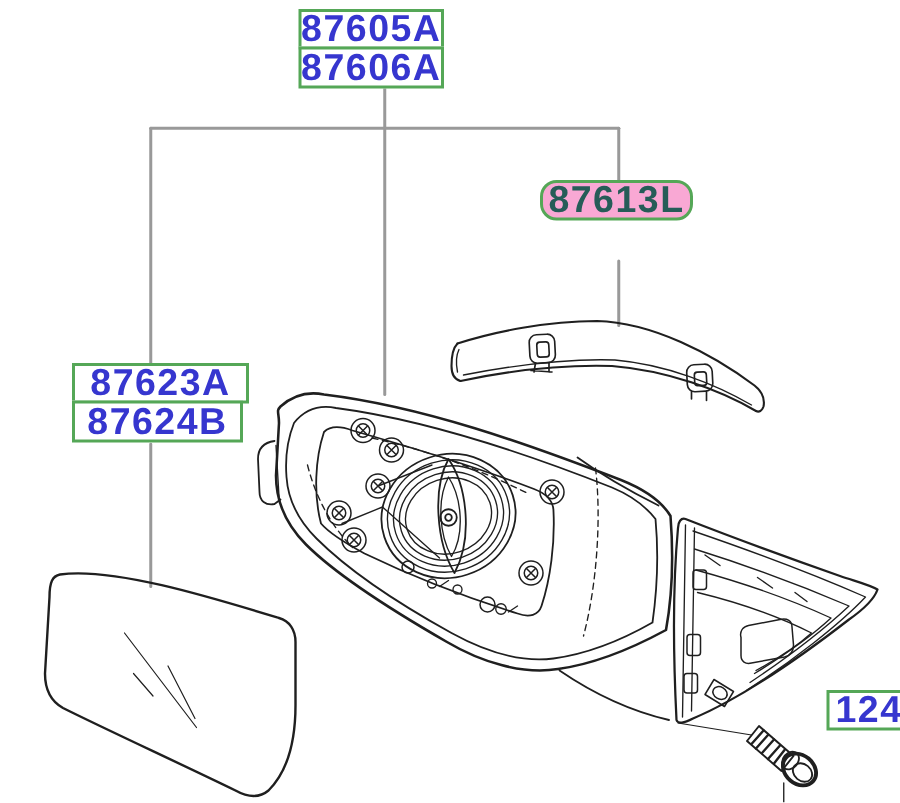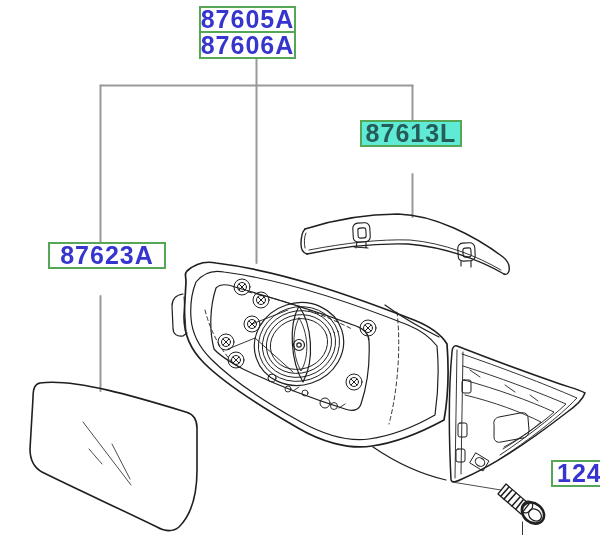--- a/index.html
+++ b/index.html
@@ -3,21 +3,21 @@
 <meta charset="utf-8">
 <style>
   html,body{margin:0;padding:0;background:#fff;}
   #stage{position:relative;width:600px;height:535px;background:#ffffff;overflow:hidden;
          font-family:"Liberation Sans",sans-serif;}
   #artwork{position:absolute;left:0;top:0;}
   .lbl{position:absolute;box-sizing:border-box;border:2px solid #55a757;background:#ffffff;
        color:#3636cf;font-weight:bold;font-size:25px;letter-spacing:1px;
        display:flex;align-items:center;justify-content:center;cursor:pointer;
        font-family:"Liberation Sans",sans-serif;}
-  .lbl.hl{background:#5eead4;color:#265c58;}
+  .lbl.hl{background:#f9a8d4;color:#265c58;border-radius:11px;}
   .lbl.clip{justify-content:flex-start;padding-left:4px;}
 </style>
 </head>
 <body>
 
 <div id="stage">
 
   <svg id="artwork" width="600" height="535" viewBox="0 0 600 535" fill="none" stroke="#1f1f1f" stroke-width="1.2" stroke-linecap="round" stroke-linejoin="round">
 
     <g stroke="#999999" stroke-width="2">
@@ -198,15 +198,16 @@
       <path stroke-width="0.9" d="M 522.5,522 L 522.5,535"></path>
     </g>
   </svg>
 
   <div class="lbl" style="left:199px;top:6px;width:97px;height:27px;">87605A</div>
   <div class="lbl" style="left:199px;top:31px;width:97px;height:28px;">87606A</div>
 
   <div class="lbl hl" style="left:360px;top:120px;width:102px;height:27px;">87613L</div>
 
   <div class="lbl" style="left:48px;top:242px;width:118px;height:27px;">87623A</div>
+  <div class="lbl" style="left:48px;top:267px;width:114px;height:28px;">87624B</div>
 
   <div class="lbl clip" style="left:551px;top:460px;width:62px;height:27px;">124</div>
 </div>
 
 </body></html>

